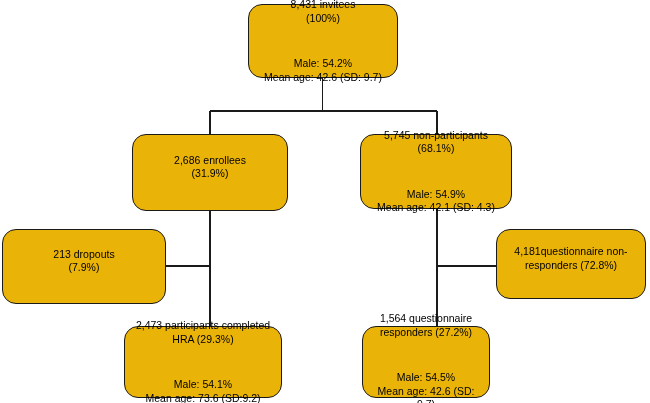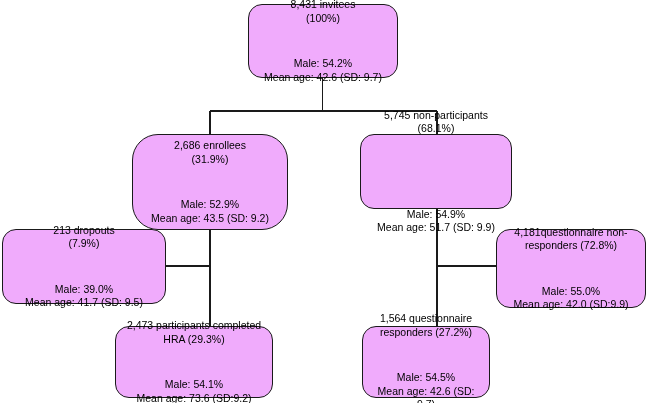--- a/index.html
+++ b/index.html
@@ -20,21 +20,21 @@
     left: 0;
     top: 0;
     width: 650px;
     height: 403px;
   }
   .node-box {
     position: absolute;
     box-sizing: border-box;
     border: 1.2px solid #1a1a1a;
     border-radius: 14px;
-    background: #f0abfc;
+    background: #eab308;
     display: flex;
     flex-direction: column;
     align-items: center;
     justify-content: center;
     text-align: center;
     color: #000000;
     font-size: 10.5px;
     line-height: 13.5px;
     padding: 4px 5px;
   }
@@ -76,52 +76,46 @@
   </svg>
 
   <div class="node-box" style="left:248px; top:4px; width:150px; height:74px;">
     <div class="node-head">8,431 invitees
 (100%)</div>
     <div class="node-gap"></div>
     <div class="node-stat">Male: 54.2%
 Mean age: 42.6 (SD: 9.7)</div>
   </div>
 
-  <div class="node-box" style="left:132px; top:134px; width:156px; height:96px;border-radius:26px;">
+  <div class="node-box" style="left:132px; top:134px; width:156px; height:77px;">
     <div class="node-head">2,686 enrollees
 (31.9%)</div>
     <div class="node-gap"></div>
-    <div class="node-stat">Male: 52.9%
-Mean age: 43.5 (SD: 9.2)</div>
   </div>
 
-  <div class="node-box" style="left:360px; top:134px; width:152px; height:75px;gap:20px;">
+  <div class="node-box" style="left:360px; top:134px; width:152px; height:75px;">
     <div class="node-head">5,745 non-participants
 (68.1%)</div>
     <div class="node-gap"></div>
     <div class="node-stat">Male: 54.9%
-Mean age: 51.7 (SD: 9.9)</div>
+Mean age: 42.1 (SD: 4.3)</div>
   </div>
 
   <div class="node-box" style="left:2px; top:229px; width:164px; height:75px;align-items:center;">
     <div class="node-head">213 dropouts
 (7.9%)</div>
     <div class="node-gap"></div>
-    <div class="node-stat">Male: 39.0%
-Mean age: 41.7 (SD: 9.5)</div>
   </div>
 
-  <div class="node-box" style="left:496px; top:229px; width:150px; height:79px;">
+  <div class="node-box" style="left:496px; top:229px; width:150px; height:70px;">
     <div class="node-head">4,181questionnaire non-responders (72.8%)</div>
     <div class="node-gap"></div>
-    <div class="node-stat">Male: 55.0%
-Mean age: 42.0 (SD:9.9)</div>
   </div>
 
-  <div class="node-box" style="left:115px; top:326px; width:158px; height:72px;">
+  <div class="node-box" style="left:124px; top:326px; width:158px; height:72px;">
     <div class="node-head">2,473 participants completed HRA (29.3%)</div>
     <div class="node-gap"></div>
     <div class="node-stat">Male: 54.1%
 Mean age: 73.6 (SD:9.2)</div>
   </div>
 
   <div class="node-box" style="left:362px; top:326px; width:128px; height:72px;">
     <div class="node-head">1,564 questionnaire responders (27.2%)</div>
     <div class="node-gap"></div>
     <div class="node-stat">Male: 54.5%

